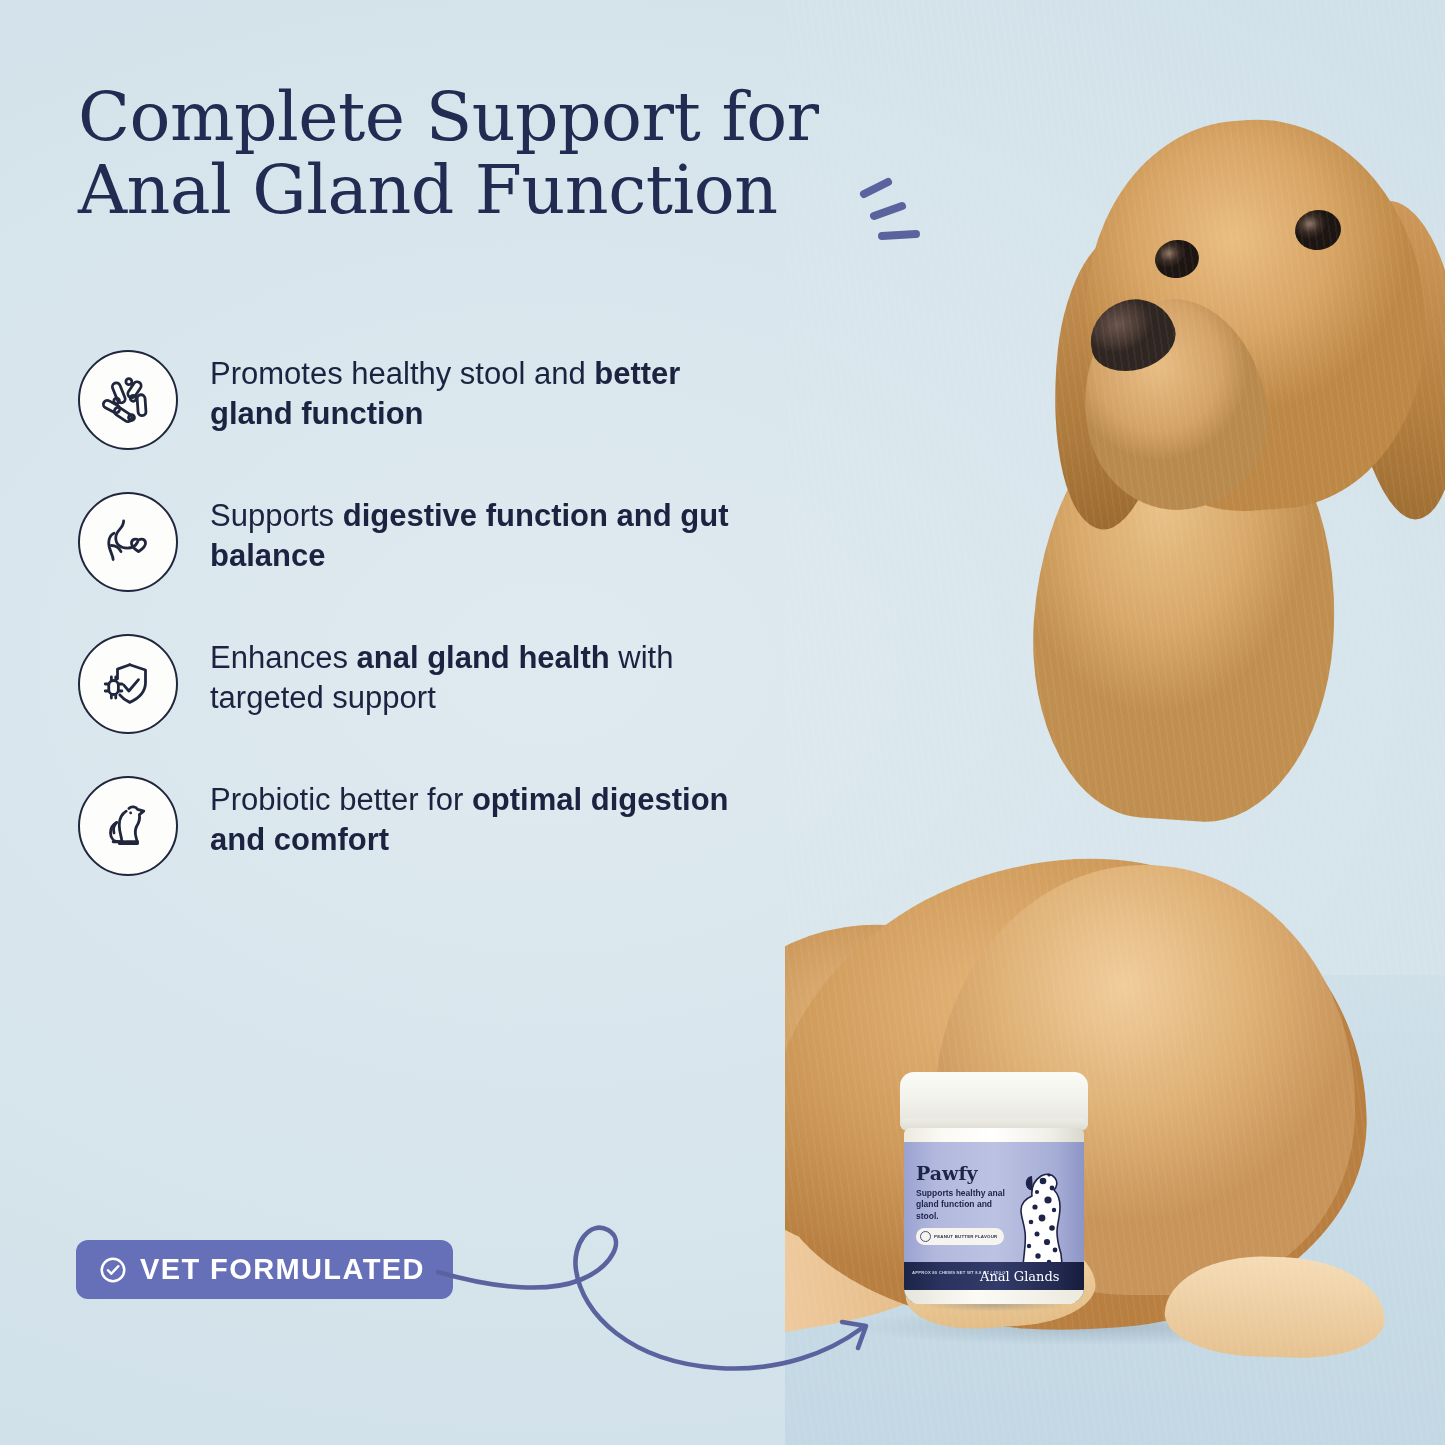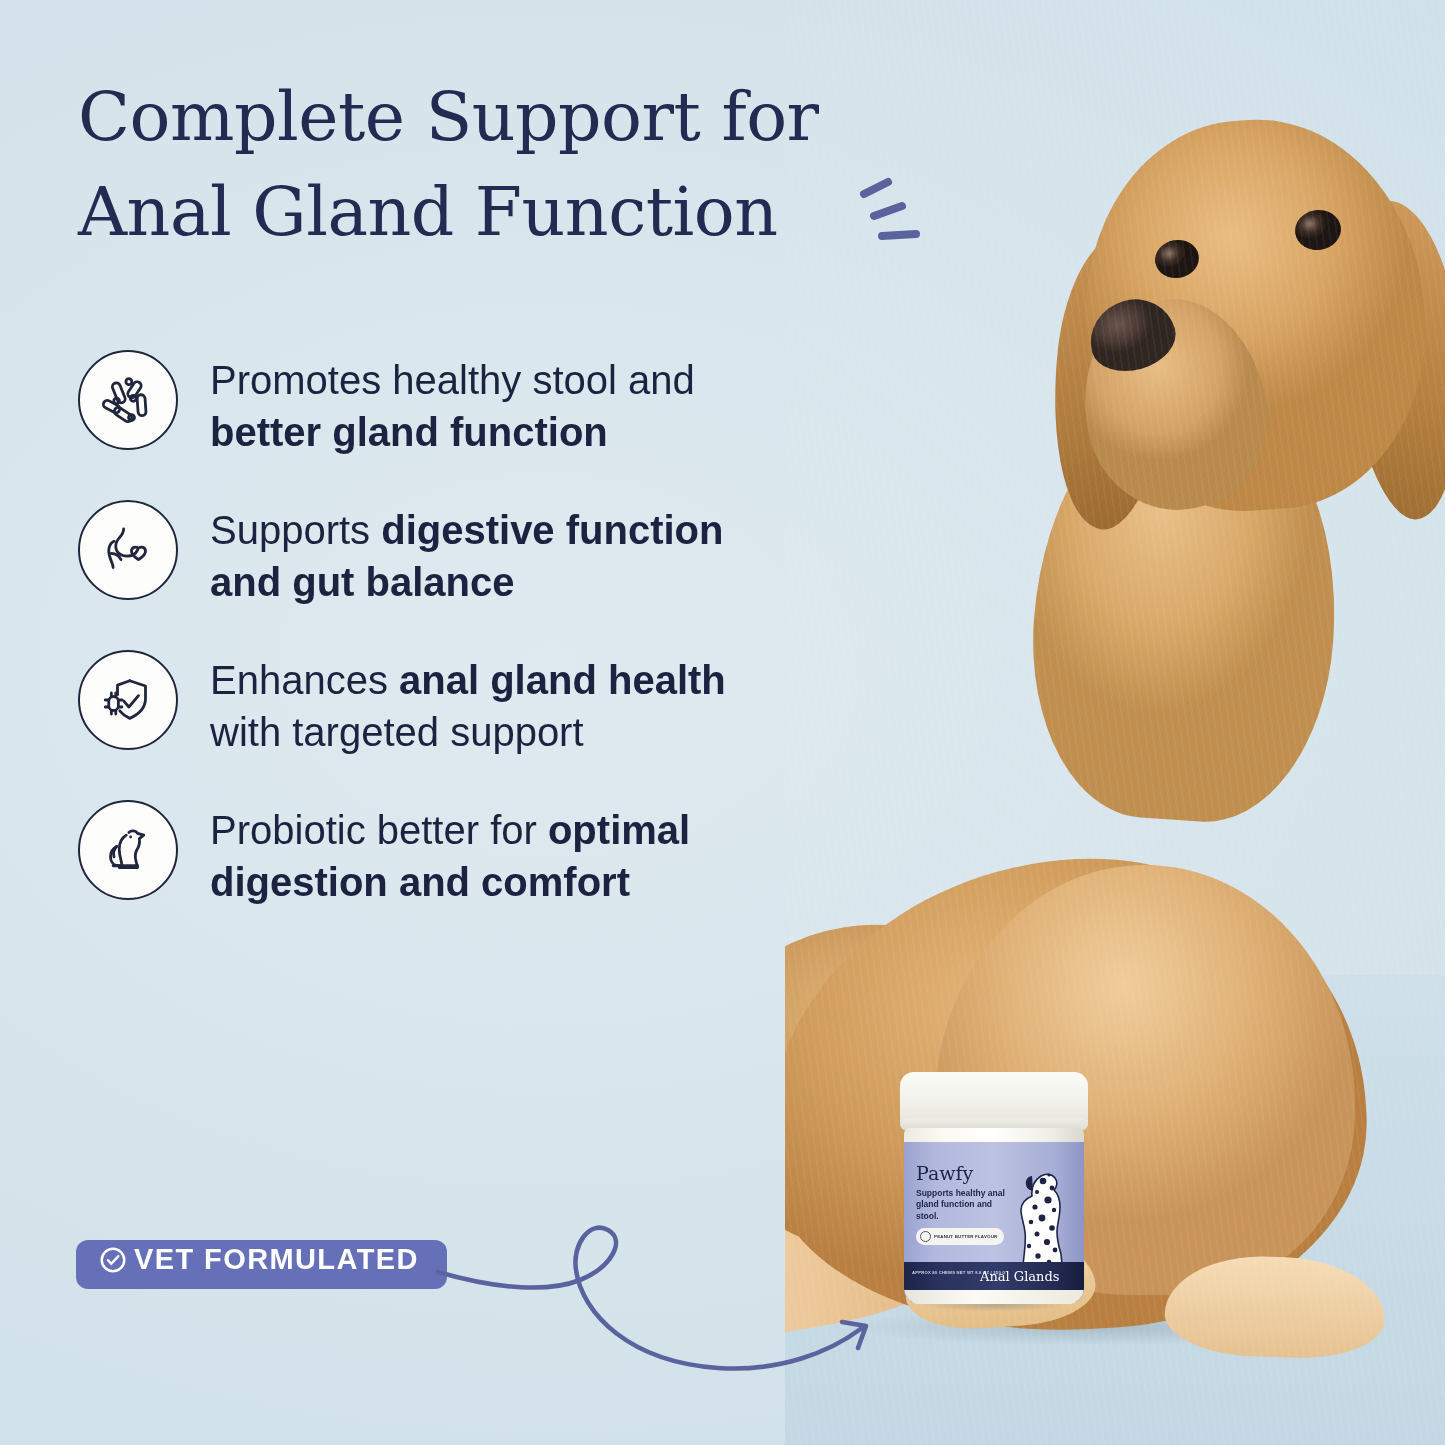--- a/index.html
+++ b/index.html
@@ -69,61 +69,61 @@
   .dg-fur{position:absolute;inset:0;pointer-events:none;
     background:repeating-linear-gradient(82deg, rgba(255,255,255,.045) 0px, rgba(255,255,255,.045) 2px, rgba(0,0,0,0) 2px, rgba(0,0,0,0) 7px);}
 
   
   .headline{
     position:absolute;left:78px;top:80px;width:860px;
     font-family:"DejaVu Serif", serif;
     font-size:68px;line-height:1.08;letter-spacing:-.5px;
     color:#222b52;font-weight:400;
   }
-  .headline .l2{display:inline-block;position:relative;margin-top:22px;}
+  .headline .l2{display:inline-block;position:relative;}
   .sparkle{position:absolute;left:852px;top:168px;width:76px;height:80px;}
 
   
   .features{position:absolute;left:78px;top:348px;width:700px;}
   .feature{display:flex;align-items:flex-start;margin-bottom:40px;min-height:100px;}
   .feat-icon{
     flex:0 0 auto;width:96px;height:96px;border-radius:50%;
     background:#fdfdfb;border:2px solid #20263d;
     display:flex;align-items:center;justify-content:center;margin-top:2px;
   }
   .feat-text{
-    margin-left:32px;font-size:40px;line-height:1.3;color:#1b2340;
+    margin-left:32px;font-size:31px;line-height:1.3;color:#1b2340;
     font-weight:400;padding-top:6px;max-width:560px;
   }
   .feat-text b{font-weight:700;}
 
   
   .badge{
     position:absolute;left:76px;top:1240px;
-    display:flex;align-items:center;gap:6px;
+    display:flex;align-items:center;gap:12px;
     background:#6670b8;border-radius:12px;
-    padding:3px 28px 13px 22px;
+    padding:13px 28px 13px 22px;
   }
   .badge-label{color:#ffffff;font-weight:700;font-size:29px;letter-spacing:1.4px;}
   .arrow{position:absolute;left:430px;top:1222px;width:480px;height:170px;}
 
   
   .jar{position:absolute;left:900px;top:1072px;width:188px;height:232px;}
   .jar-lid{position:absolute;left:0;top:0;width:188px;height:58px;
     background:linear-gradient(180deg,#fbfbf7 0%,#f2f2ec 48%,#e2e2da 100%);
     border-radius:14px 14px 6px 6px;}
   .jar-lid-edge{position:absolute;left:2px;top:46px;width:184px;height:12px;
     background:linear-gradient(180deg,#eeeee7 0%,#dcdcd3 100%);border-radius:4px;}
   .jar-body{position:absolute;left:4px;top:56px;width:180px;height:176px;
     background:linear-gradient(90deg,#eceadf 0%,#fbfaf4 22%,#ffffff 50%,#efeee6 82%,#d9d8cf 100%);
     border-radius:6px 6px 16px 16px;overflow:hidden;}
   .jar-label{position:absolute;left:0;top:14px;width:180px;height:120px;
     background:linear-gradient(90deg,#9aa2d0 0%,#b3b9de 18%,#bcc2e2 50%,#a7aed6 84%,#8d95c6 100%);}
   .jar-brand{position:absolute;left:12px;top:20px;font-family:"DejaVu Serif",serif;
-    font-size:19px;color:#1e2448;}
+    font-size:19px;color:#1e2448;font-weight:bold;}
   .jar-desc{position:absolute;left:12px;top:46px;width:96px;font-size:8.5px;
     line-height:1.35;color:#1e2448;font-weight:600;}
   .jar-flavour{position:absolute;left:12px;top:86px;display:flex;align-items:center;gap:3px;
     background:#f6f4ee;border-radius:10px;padding:3px 7px 3px 4px;}
   .jar-flavour-dot{width:9px;height:9px;border-radius:50%;border:1px solid #4a4f7a;flex:0 0 auto;}
   .jar-flavour-txt{font-size:4.4px;line-height:1.25;color:#2b3056;font-weight:700;letter-spacing:.2px;}
   .jar-dog{position:absolute;right:8px;top:20px;width:74px;height:112px;}
   .jar-band{position:absolute;left:0;top:134px;width:180px;height:40px;
     background:linear-gradient(90deg,#1d2449 0%,#2b3460 22%,#323b69 52%,#232b52 84%,#161c3c 100%);}
   .jar-band-name{position:absolute;left:76px;top:7px;font-family:"DejaVu Serif",serif;

